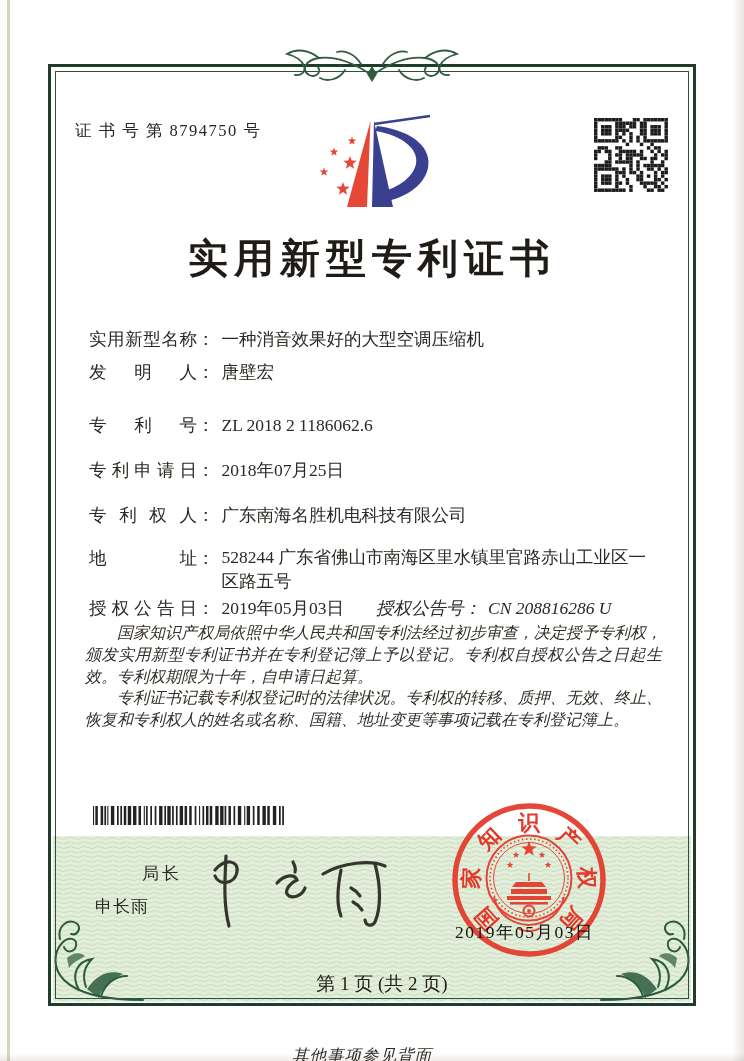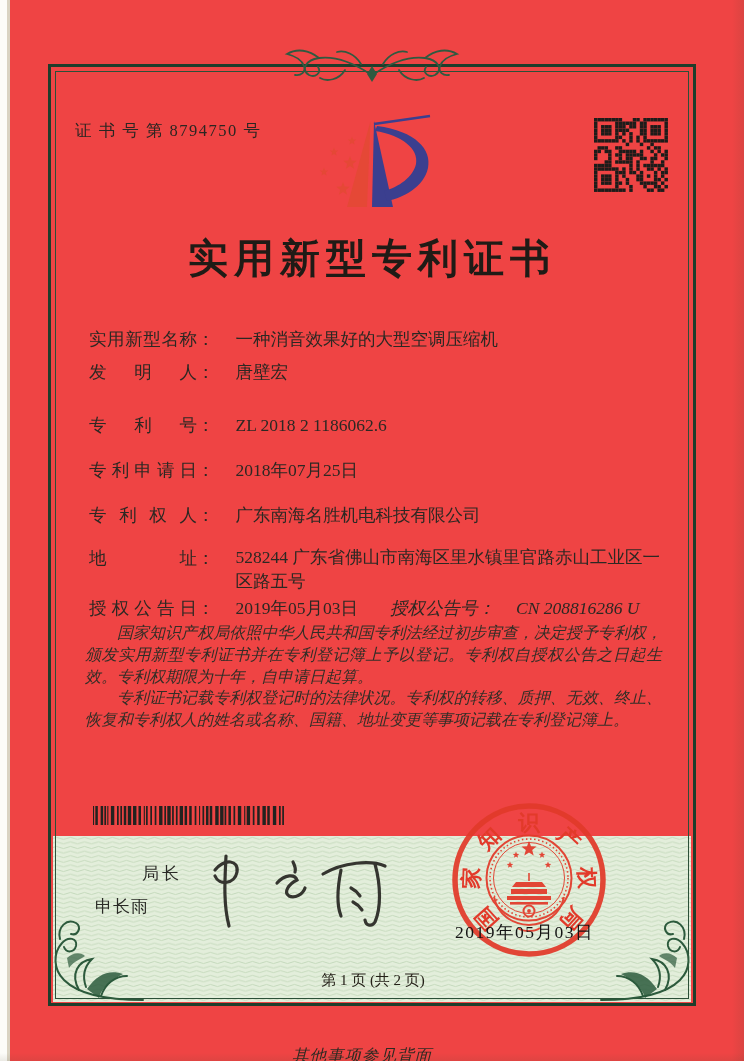--- a/index.html
+++ b/index.html
@@ -1,16 +1,16 @@
 <!DOCTYPE html>
 <html><head>
 <meta charset="utf-8">
 <style>
   html,body{margin:0;padding:0;background:#e9e5d7;}
-  .page{position:relative;width:744px;height:1061px;background:#ef4444;overflow:hidden;
+  .page{position:relative;width:744px;height:1061px;background:#ffffff;overflow:hidden;
         font-family:"Liberation Serif","DejaVu Serif",serif;color:#2b2622;}
   .abs{position:absolute;}
   
   .edge-left{left:0;top:0;width:7px;height:1061px;background:#fcfcf8;z-index:9;}
   .edge-left2{left:7px;top:0;width:3px;height:1061px;background:#d9d3c2;z-index:9;}
   .edge-right{right:0;top:0;width:12px;height:1061px;background:linear-gradient(90deg,rgba(0,0,0,0),rgba(80,70,50,.13));z-index:9;}
   .edge-bottom{left:0;bottom:0;width:744px;height:8px;background:linear-gradient(180deg,rgba(0,0,0,0),rgba(80,70,50,.10));z-index:9;}
   
   .b-outer{left:48px;top:64px;width:648px;height:942px;border:3px solid #1f3d2b;box-sizing:border-box;z-index:1;}
   .b-inner{left:55px;top:71px;width:634px;height:928px;border:1px solid #2c5038;box-sizing:border-box;z-index:1;}
@@ -18,39 +18,39 @@
   .wave-band{left:53px;top:836px;width:638px;height:166px;z-index:0;}
   
   .certno{left:75px;top:120px;font-size:16.5px;letter-spacing:1.5px;z-index:2;}
   .logo{left:315px;top:114px;z-index:2;}
   .qr{left:594px;top:118px;z-index:2;}
   .title{left:0;top:231px;width:744px;text-align:center;font-size:40px;font-weight:600;
          letter-spacing:6px;color:#1f1b16;z-index:2;}
   
   .row{position:absolute;left:89px;font-size:17.5px;white-space:nowrap;z-index:2;color:#2c2823;}
   .f-label{display:inline-block;width:108px;text-align:justify;text-align-last:justify;}
-  .f-value{margin-left:21px;}
+  .f-value{margin-left:7px;}
   .row-addr .f-value{display:inline-block;vertical-align:top;white-space:normal;width:438px;line-height:23.5px;}
   .grant2{display:inline-block;margin-left:32px;font-style:italic;}
   
   .body-text{left:85px;top:622px;width:577px;font-size:16px;line-height:21.8px;
              text-align:justify;font-style:italic;color:#332e27;z-index:2;}
   .body-text p{margin:0;text-indent:2em;}
   
   .barcode{left:93px;top:806px;z-index:2;}
   
   .sig-title{left:97px;top:862px;font-family:Liberation Mono, monospace;font-size:17px;letter-spacing:3px;color:#2a2a26;z-index:3;margin-left:45px;}
   .sig-name{left:95px;top:895px;font-family:"Liberation Sans","DejaVu Sans",sans-serif;font-size:17px;letter-spacing:1px;color:#2a2a26;z-index:3;}
   .sig-script{left:195px;top:848px;z-index:3;}
   
   .seal{left:446px;top:797px;z-index:3;}
   .seal-ch{font-family:"Liberation Serif",serif;font-weight:bold;font-size:21.5px;}
   .seal-date{left:455px;top:920px;font-size:17.5px;letter-spacing:1.5px;color:#141414;z-index:4;}
   
-  .page-num{left:26px;top:971px;width:694px;text-align:center;font-size:15px;color:#242018;z-index:2;}
+  .page-num{left:35px;top:971px;width:694px;text-align:center;font-size:19px;color:#242018;z-index:2;}
   .back-note{left:292px;top:1045px;font-size:16.5px;font-style:italic;color:#2e2a22;letter-spacing:1px;z-index:2;}
   .orn-top{left:257px;top:44px;z-index:2;}
   .orn-bl{left:47px;top:910px;z-index:2;}
   .orn-br{left:597px;top:910px;z-index:2;transform:scaleX(-1);}
 </style>
 </head>
 <body>
 
 <div class="page">
 

